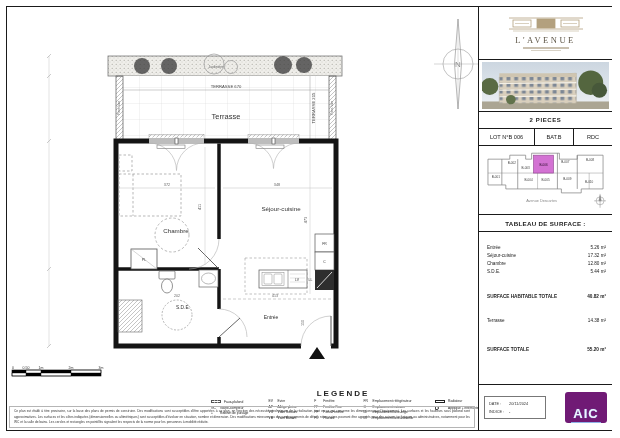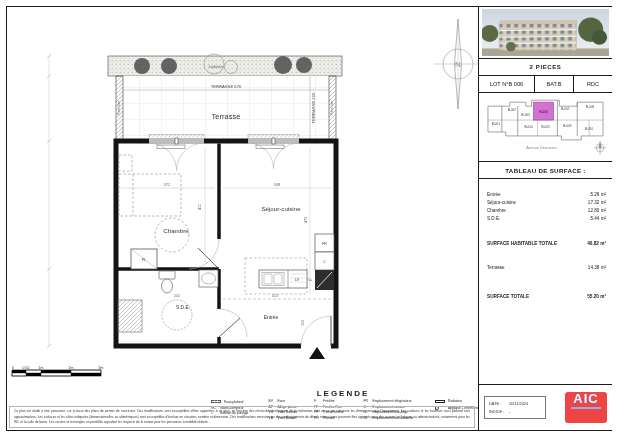--- a/index.html
+++ b/index.html
@@ -39,21 +39,21 @@
   .tb-table-body{flex:1;padding:12px 6px 0 8px;font-size:4.6px;}
   .tr-row{display:flex;justify-content:space-between;line-height:1.75;}
   .tr-bold{font-weight:bold;font-size:4.7px;}
   .mt-hab{margin-top:17px;}
   .mt-ter{margin-top:16px;}
   .mt-tot{margin-top:21px;}
   .tb-footer{height:45px;border-bottom:none;display:flex;align-items:center;justify-content:space-between;padding:4px 5px;box-sizing:border-box;}
   .date-box{border:1px solid #777;padding:3px 4px;font-size:3.9px;color:#333;width:62px;box-sizing:border-box;}
   .date-row{display:flex;line-height:1.9;}
   .date-row .lbl{width:20px;}
-  .aic-logo{width:42px;height:31px;background:#ef4444;border-radius:3px;display:flex;flex-direction:column;align-items:center;justify-content:flex-start;}
+  .aic-logo{width:42px;height:31px;background:#701a75;border-radius:3px;display:flex;flex-direction:column;align-items:center;justify-content:flex-end;}
   .aic-txt{color:#eef4ff;font-weight:800;font-size:13px;letter-spacing:1px;line-height:1;text-shadow:0 0 1px #6f8fd4;}
   .aic-line{width:30px;height:1.5px;background:#8fb3e8;margin-top:2px;}
   .brand-name{font-family:"Liberation Serif","DejaVu Serif",serif;font-size:8.5px;letter-spacing:2.5px;color:#5f5748;margin-top:2px;}
   .brand-sub{width:46px;height:1.2px;background:#c9c0b0;margin-top:2.5px;}
   .brand-sub2{width:30px;height:1px;background:#d8d2c6;margin-top:1.5px;}
 </style>
 </head>
 <body>
 
 <div class="sheet">
@@ -333,20 +333,37 @@
               </div>
           </div>
         </div>
       </div>
 
       <div class="disclaimer">Ce plan est établi à titre provisoire, sur la base des plans de permis de construire. Des modifications sont susceptibles d'être apportées à ce plan, en fonction des nécessités techniques de la réalisation, tant en ce qui concerne les dimensions que l'équipement. Les surfaces et les hauteurs sous plafond sont approximatives. Les surfaces et les côtes indiquées (dimensionnelles ou altimétriques) sont susceptibles d'évoluer en situation, nombre et dimension. Des modifications mineures ou des aménagements de détails nécessaires pourront être apportés pour des raisons techniques ou administratives, notamment pour les WC et la salle de bains. Les cercles et rectangles en pointillés signalent les respects de la norme pour les personnes à mobilité réduite.</div>
     </div>
 
     <div class="titleblock">
 
+      <div class="tb-sec tb-logo">
+        <svg width="110" height="18" viewBox="0 0 110 18">
+          <g stroke="#b3a07e" stroke-width="0.8" fill="none">
+            <line x1="18" y1="3" x2="92" y2="3"></line>
+            <rect x="22" y="5" width="18" height="7"></rect>
+            <rect x="46" y="4" width="18" height="9" fill="#b3a07e"></rect>
+            <rect x="70" y="5" width="18" height="7"></rect>
+            <line x1="24" y1="8.5" x2="38" y2="8.5" stroke-width="0.5"></line>
+            <line x1="72" y1="8.5" x2="86" y2="8.5" stroke-width="0.5"></line>
+            <line x1="18" y1="14" x2="92" y2="14"></line>
+            <line x1="22" y1="16" x2="88" y2="16" stroke-width="0.5"></line>
+          </g>
+        </svg>
+        <div class="brand-name">L'AVENUE</div>
+        <div class="brand-sub"></div>
+        <div class="brand-sub2"></div>
+      </div>
 
       <div class="tb-sec tb-photo">
         <svg viewBox="0 0 132 50" preserveAspectRatio="none">
           <defs>
             <linearGradient id="sky" x1="0" y1="0" x2="0" y2="1">
               <stop offset="0" stop-color="#ccd6e0"></stop>
                 <stop offset="1" stop-color="#eef1f4"></stop>
             </linearGradient>
             <pattern id="winpat" width="8" height="7" patternUnits="userSpaceOnUse">
               <rect width="8" height="7" fill="#d9cfbd"></rect>

